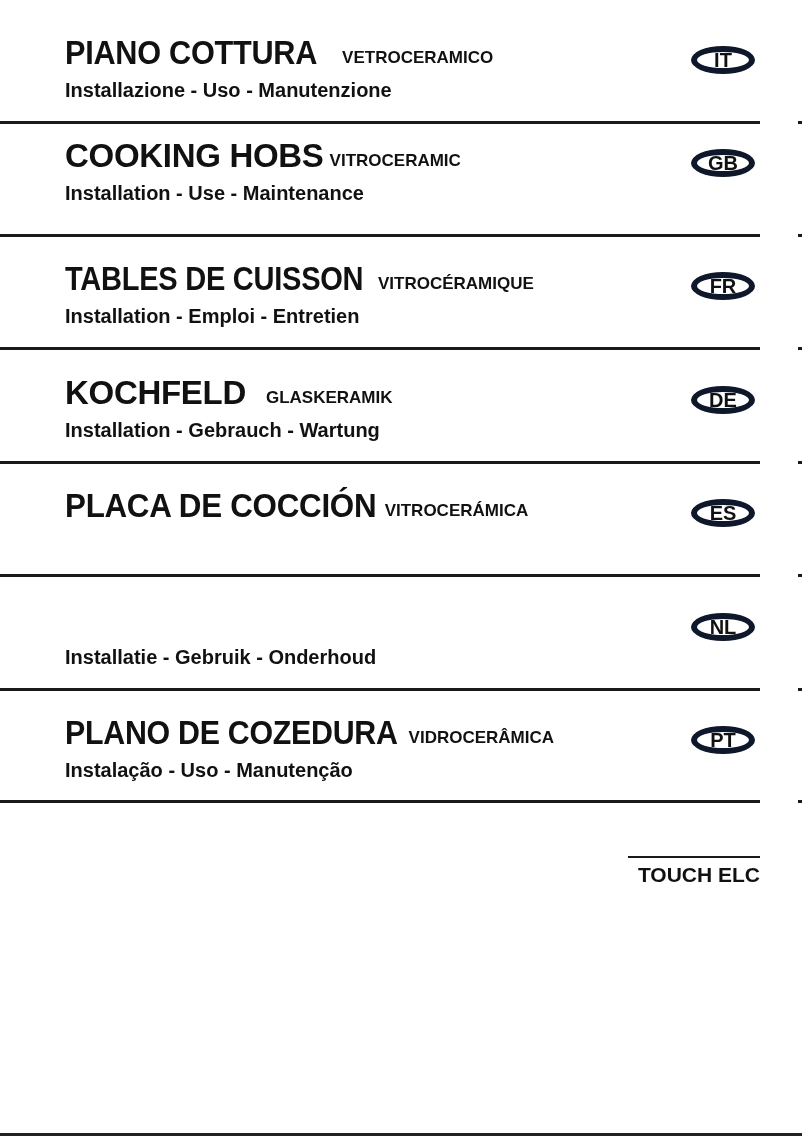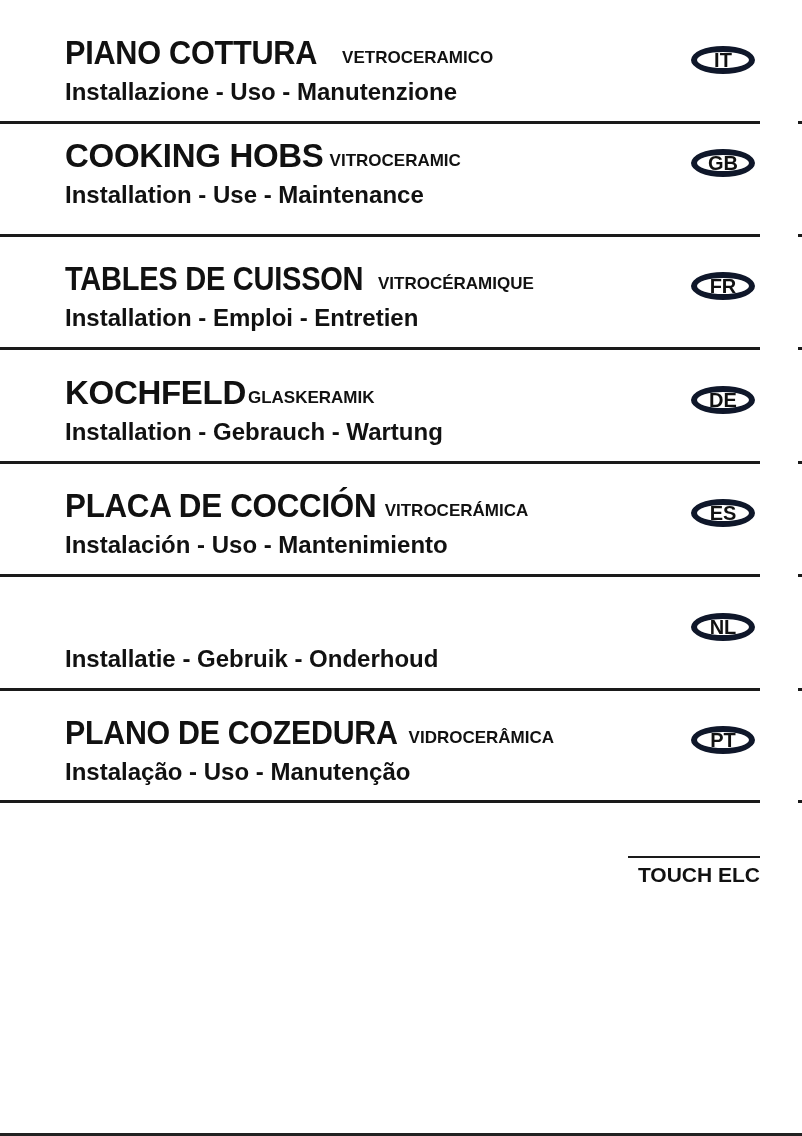--- a/index.html
+++ b/index.html
@@ -43,21 +43,21 @@
       font-weight: bold;
       font-size: 17px;
       margin-left: 6px;
       vertical-align: 1px;
     }
     .subtitle {
       position: absolute;
       left: 65px;
       top: 58px;
       font-weight: bold;
-      font-size: 24px;
+      font-size: 20px;
       white-space: nowrap;
       line-height: 1;
     }
     .lang-badge {
       position: absolute;
       left: 691px;
       top: 24px;
       width: 64px;
       height: 28px;
       border: 6px solid #0f172a;
@@ -140,33 +140,32 @@
     <span class="title-main" style="transform:scaleX(0.88);">TABLES DE CUISSON</span><span class="title-sub" style="margin-left:-26px;">VITROCÉRAMIQUE</span>
   </div>
   <div class="subtitle">Installation - Emploi - Entretien</div>
   <div class="lang-badge">FR</div>
 </div>
 <div class="rule" style="top:347px;"></div>
 <div class="tick" style="top:347px;"></div>
 
 <div class="section" style="top:362px;">
   <div class="title-line">
-    <span class="title-main" style="transform:scaleX(1);">KOCHFELD</span><span class="title-sub" style="margin-left:2px;">GLASKERAMIK</span>
+    <span class="title-main" style="transform:scaleX(1);">KOCHFELD</span><span class="title-sub" style="margin-left:20px;">GLASKERAMIK</span>
   </div>
   <div class="subtitle">Installation - Gebrauch - Wartung</div>
   <div class="lang-badge">DE</div>
 </div>
 <div class="rule" style="top:461px;"></div>
 <div class="tick" style="top:461px;"></div>
 
 <div class="section" style="top:475px;">
   <div class="title-line">
     <span class="title-main" style="transform:scaleX(0.95);">PLACA DE COCCIÓN</span><span class="title-sub" style="margin-left:-8px;">VITROCERÁMICA</span>
   </div>
-  <div class="subtitle">Instalación - Uso - Mantenimiento</div>
   <div class="lang-badge">ES</div>
 </div>
 <div class="rule" style="top:574px;"></div>
 <div class="tick" style="top:574px;"></div>
 
 <div class="section" style="top:589px;">
   <div class="subtitle">Installatie - Gebruik - Onderhoud</div>
   <div class="lang-badge">NL</div>
 </div>
 <div class="rule" style="top:688px;"></div>

